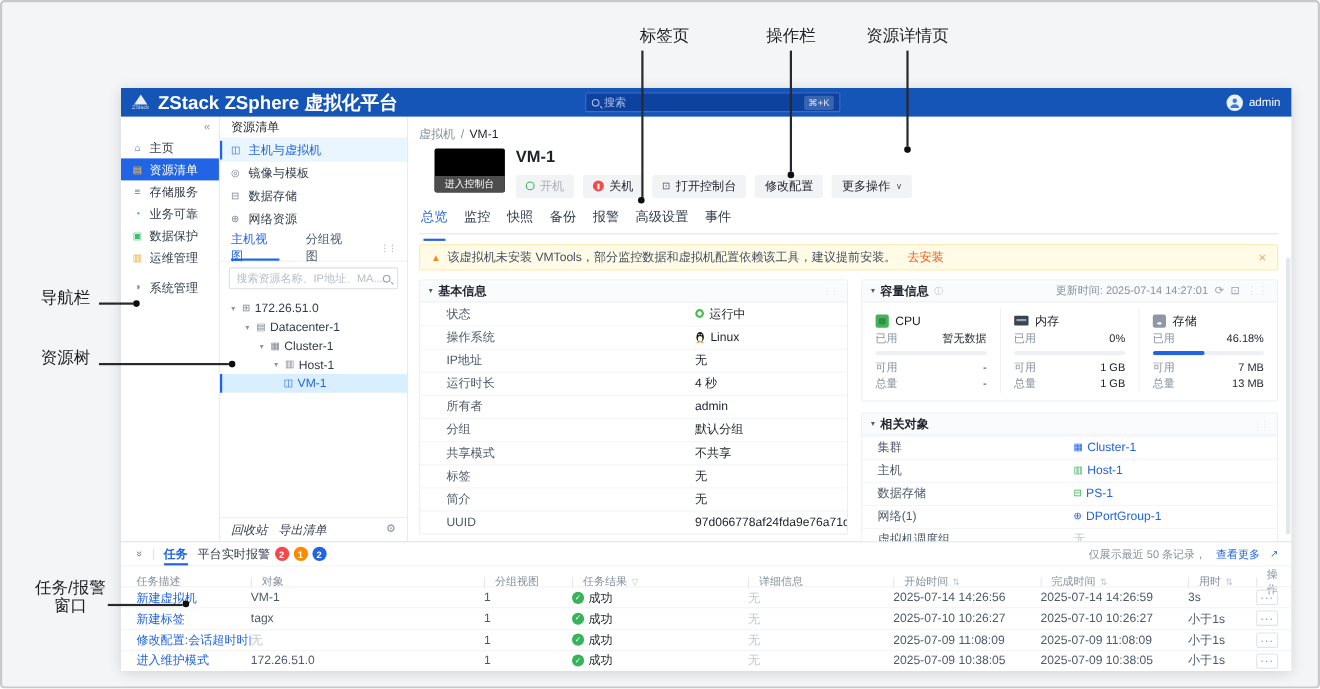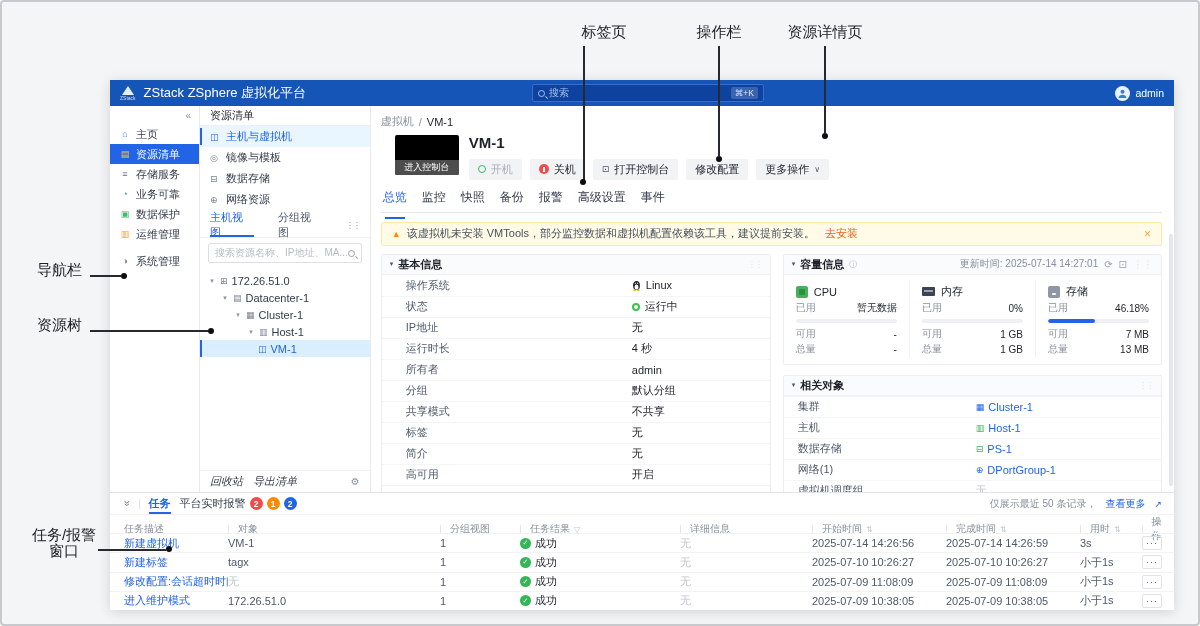--- a/index.html
+++ b/index.html
@@ -7,21 +7,21 @@
   body { font-family:"Liberation Sans","DejaVu Sans",sans-serif; background:#fff; }
   .canvas { position:relative; width:1200px; height:626px; background:#f4f5f6; border:2px solid #c7c9cc; border-radius:4px; overflow:hidden; }
 
   
   .window { position:absolute; left:108px; top:78px; width:1064px; height:530px; background:#fff; box-shadow:0 2px 12px rgba(0,0,0,.14); display:flex; flex-direction:column; }
 
   .app-header { flex:0 0 26px; background:#1655b8; display:flex; align-items:center; padding:0 10px; position:relative; color:#fff; }
   .logo { display:flex; flex-direction:column; align-items:center; margin-right:8px; line-height:1; }
   .logo .tri { width:0; height:0; border-left:6px solid transparent; border-right:6px solid transparent; border-bottom:9px solid #e8eef9; }
   .logo .lg-txt { font-size:5px; color:#cfddf5; margin-top:1px; }
-  .app-title { font-size:13px; font-weight:400; color:#fff; }
+  .app-title { font-size:17px; font-weight:700; color:#fff; }
   .gsearch { position:absolute; left:422px; top:4px; width:232px; height:18px; background:#0e429f; border:1px solid #3c6bcb; border-radius:2px; display:flex; align-items:center; padding:0 5px; font-size:10px; color:#aac0ea; }
   .lens { width:7px; height:7px; border:1.2px solid #aac0ea; border-radius:50%; position:relative; margin-right:4px; flex:0 0 auto; }
   .lens::after { content:''; position:absolute; left:6px; top:6px; width:3px; height:1.2px; background:#aac0ea; transform:rotate(45deg); }
   .kbd { margin-left:auto; background:rgba(255,255,255,.18); border-radius:2px; font-size:8.5px; padding:1px 4px; color:#dce6f8; }
   .user { margin-left:auto; display:flex; align-items:center; gap:5px; font-size:10.5px; color:#fff; }
   .avatar { width:15px; height:15px; border-radius:50%; background:#eaf2ff; display:flex; align-items:center; justify-content:center; overflow:hidden; }
 
   .app-body { flex:1; display:flex; min-height:0; }
 
   
@@ -339,42 +339,42 @@
         <div class="cols">
 
           <div class="card info-card">
             <div class="card-h">
               <span class="ccaret">▾</span>
               <span>基本信息</span>
               <span class="drag">⋮⋮</span>
             </div>
             <div>
               <div class="irow">
+                <span class="lb">状态</span>
+                <span class="vl">
+                    <span class="st-ring"></span>
+                    <span>运行中</span>
+                  </span>
+              </div>
+              <div class="irow">
                 <span class="lb">操作系统</span>
                 <span class="vl">
                   <svg width="9" height="11" viewBox="0 0 9 11">
                       <ellipse cx="4.5" cy="5.5" rx="3.4" ry="4.6" fill="#1d2129"></ellipse>
                       <ellipse cx="4.5" cy="7" rx="2" ry="2.6" fill="#fff"></ellipse>
                       <circle cx="3.4" cy="3.2" r="0.6" fill="#fff"></circle>
                       <circle cx="5.6" cy="3.2" r="0.6" fill="#fff"></circle>
                       <path d="M3.6 4.4h1.8L4.5 5.4z" fill="#f6a623"></path>
                       <ellipse cx="2.6" cy="10.2" rx="1.4" ry="0.7" fill="#f6a623"></ellipse>
                       <ellipse cx="6.4" cy="10.2" rx="1.4" ry="0.7" fill="#f6a623"></ellipse>
                     </svg>
                   <span>Linux</span>
                 </span>
               </div>
               <div class="irow">
-                <span class="lb">状态</span>
-                <span class="vl">
-                    <span class="st-ring"></span>
-                    <span>运行中</span>
-                  </span>
-              </div>
-              <div class="irow">
                 <span class="lb">IP地址</span>
                 <span class="vl muted">无</span>
               </div>
               <div class="irow">
                 <span class="lb">运行时长</span>
                 <span class="vl">4 秒</span>
               </div>
               <div class="irow">
                 <span class="lb">所有者</span>
                 <span class="vl">admin</span>
@@ -387,24 +387,20 @@
                 <span class="lb">共享模式</span>
                 <span class="vl">不共享</span>
               </div>
               <div class="irow">
                 <span class="lb">标签</span>
                 <span class="vl muted">无</span>
               </div>
               <div class="irow">
                 <span class="lb">简介</span>
                 <span class="vl muted">无</span>
-              </div>
-              <div class="irow">
-                <span class="lb">高可用</span>
-                <span class="vl">开启</span>
               </div>
               <div class="irow">
                 <span class="lb">UUID</span>
                 <span class="vl">97d066778af24fda9e76a71d220be7bf</span>
               </div>
             </div>
           </div>
 
           <div class="rcol">
             <div class="card">

